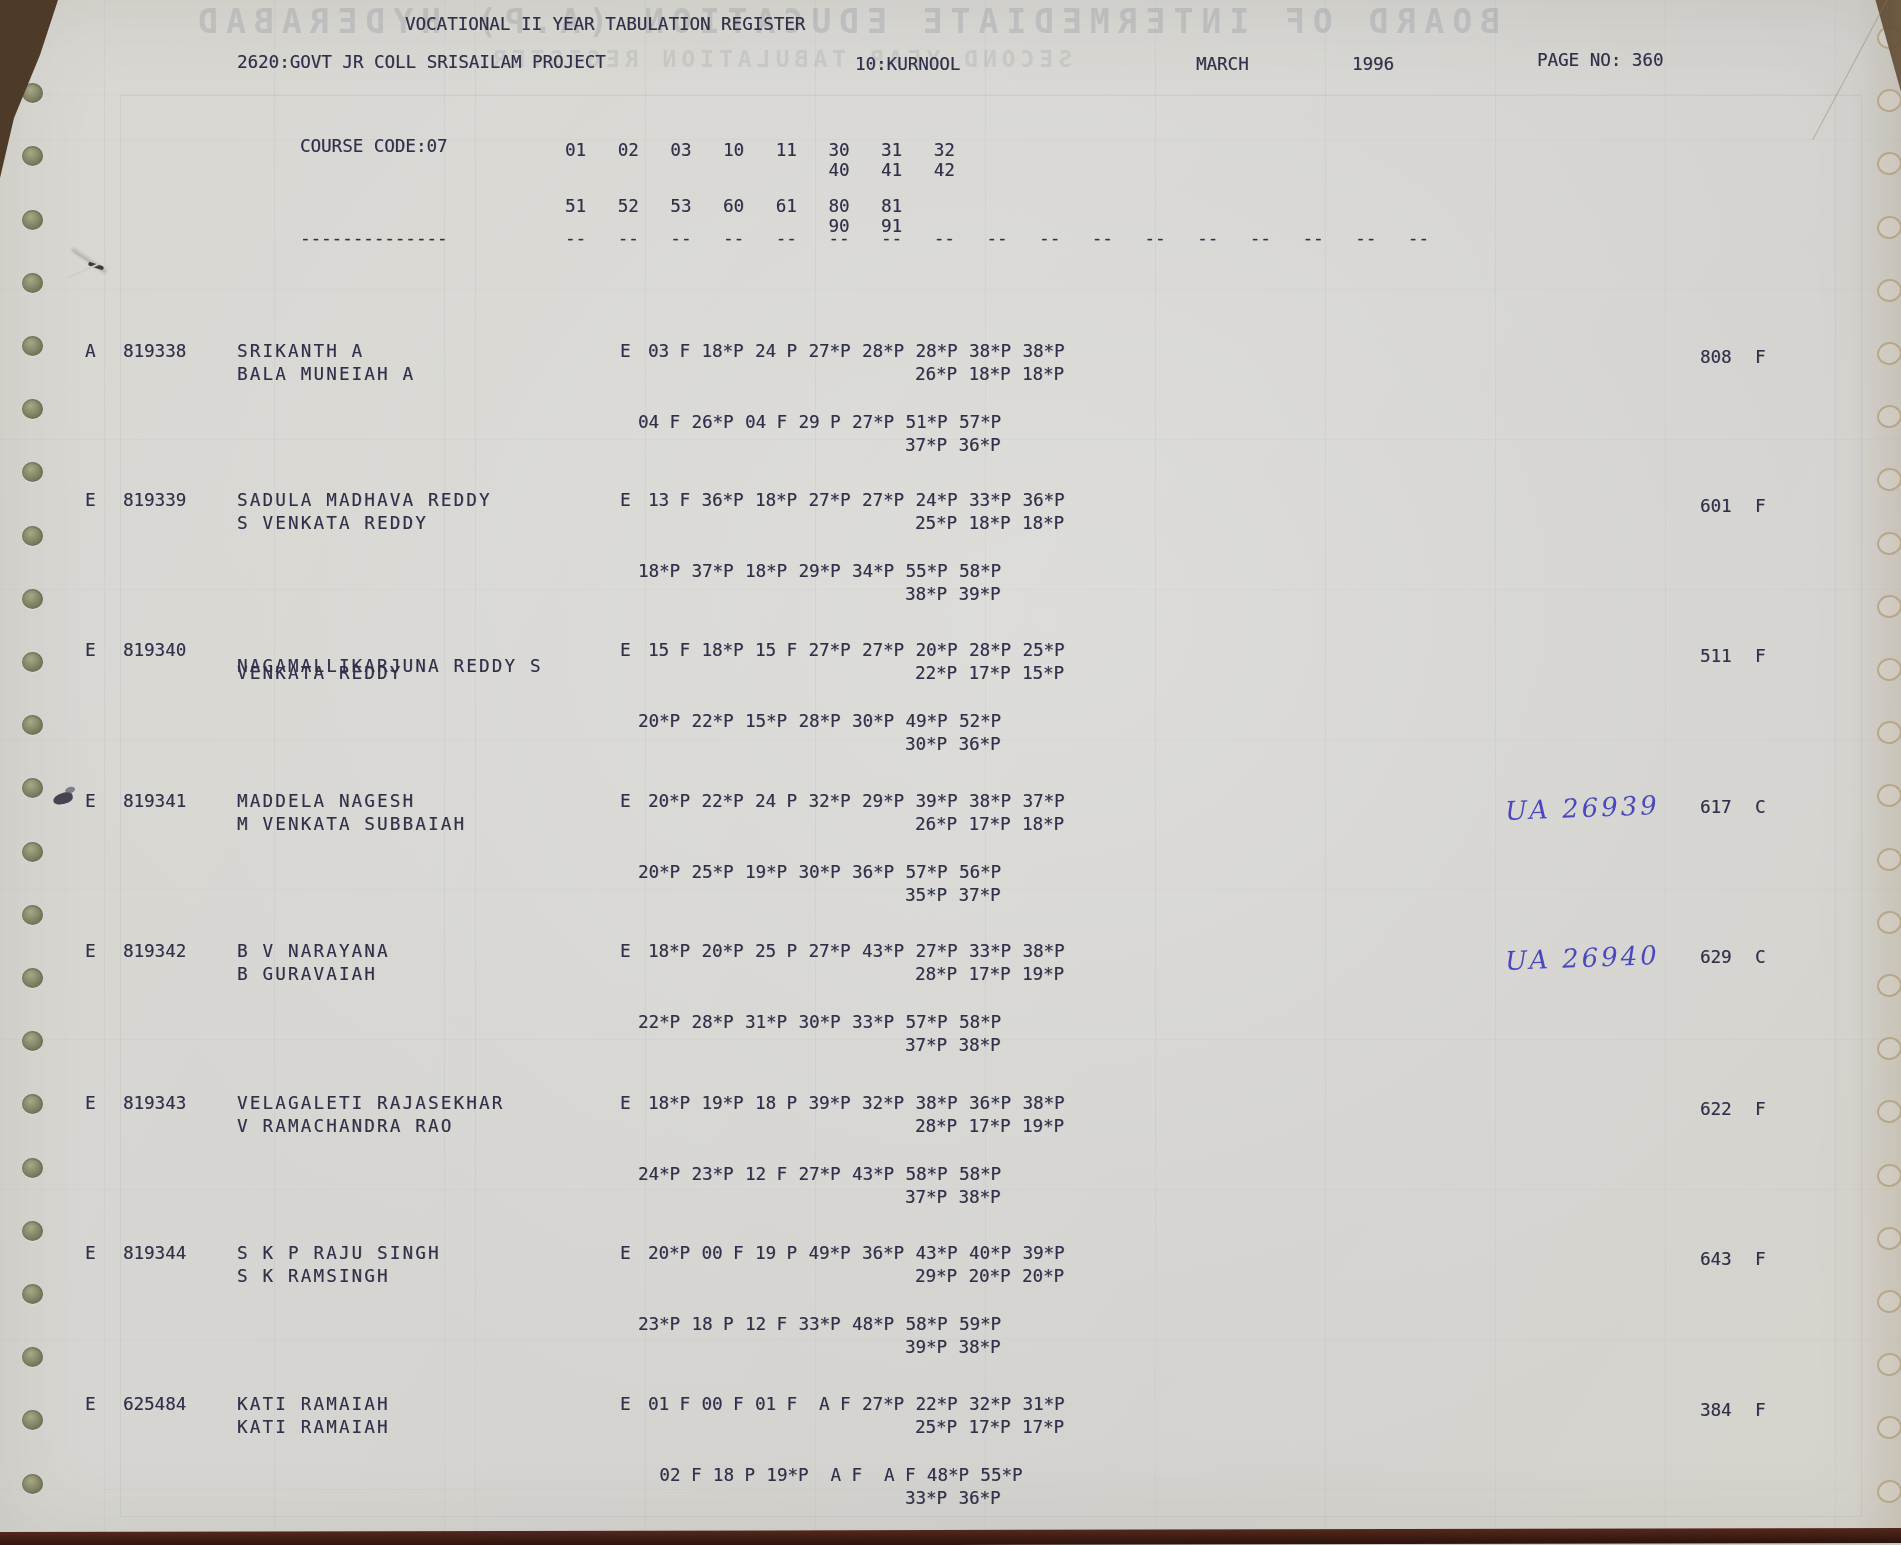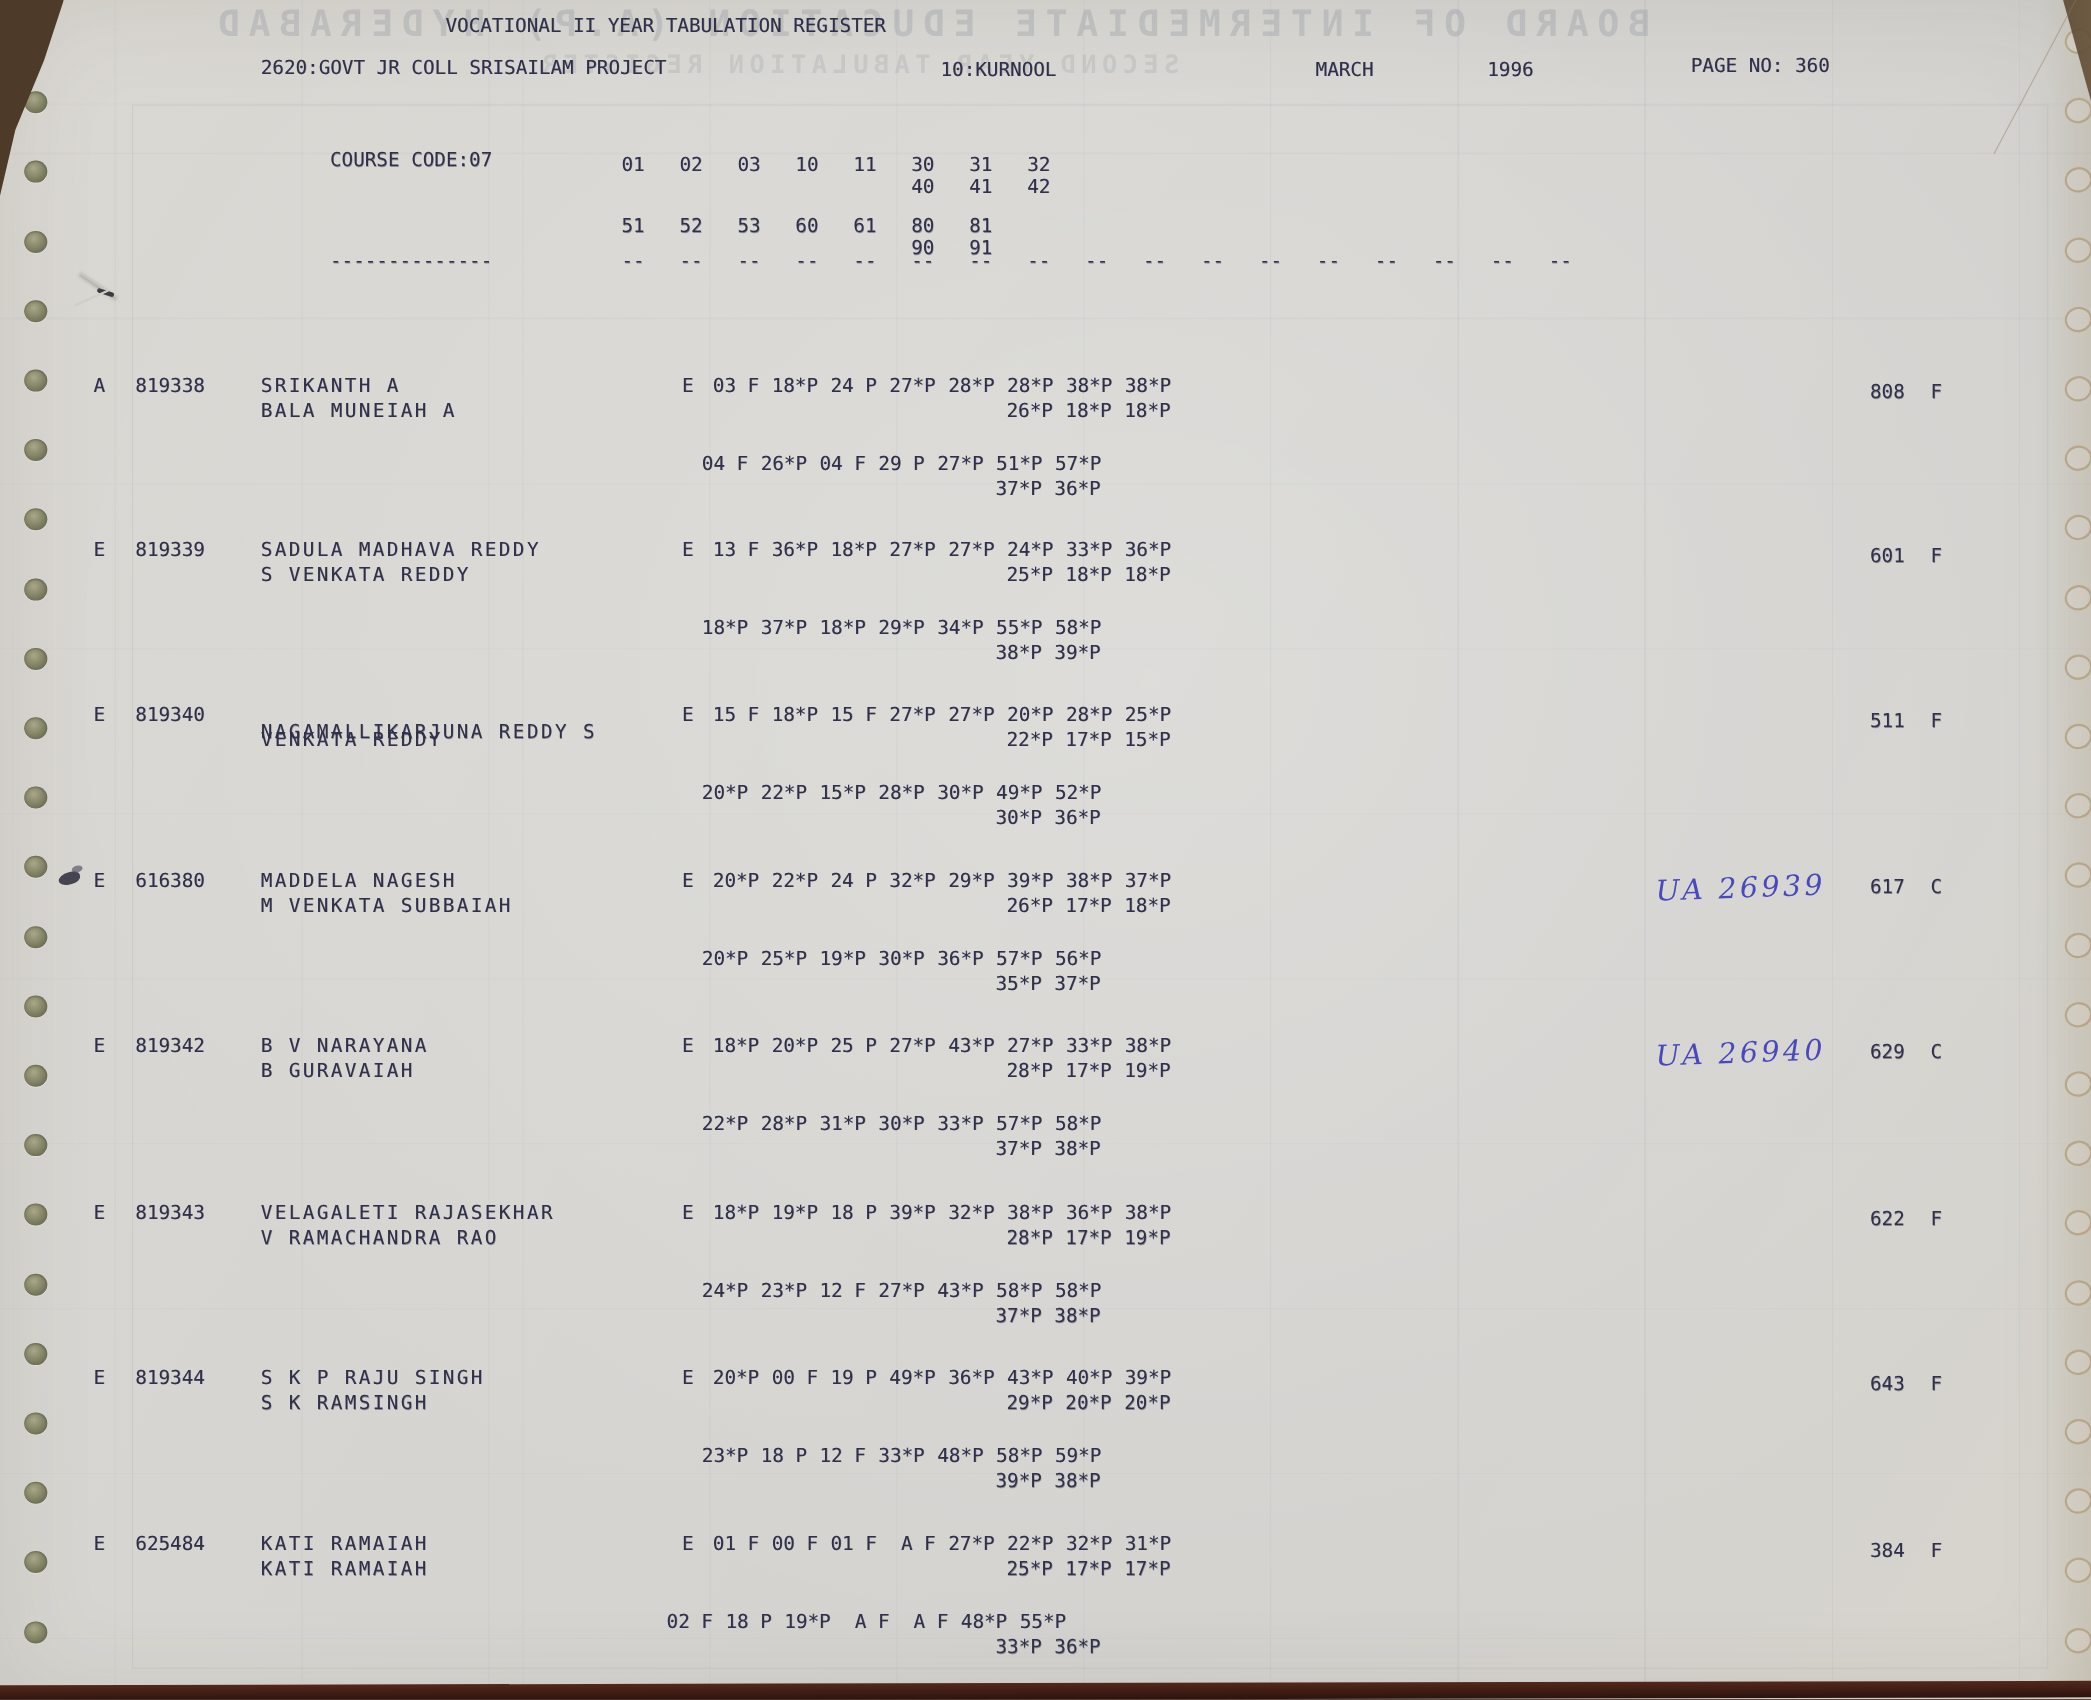--- a/index.html
+++ b/index.html
@@ -136,21 +136,21 @@
     <div class="cells ink" style="left:915px;top:23px;"><span class="cell">22*P</span><span class="cell">17*P</span><span class="cell">15*P</span></div>
     <div class="cells ink" style="left:638px;top:71px;"><span class="cell">20*P</span><span class="cell">22*P</span><span class="cell">15*P</span><span class="cell">28*P</span><span class="cell">30*P</span><span class="cell">49*P</span><span class="cell">52*P</span></div>
     <div class="cells ink" style="left:905px;top:94px;"><span class="cell">30*P</span><span class="cell">36*P</span></div>
     <span class="pen" style="left:1505px;top:2px;"></span>
     <span class="ink" style="left:1700px;top:6px;">511</span>
     <span class="ink" style="left:1755px;top:6px;">F</span>
   </div>
 
   <div class="student-row" style="position: absolute; left: 0px; width: 1901px; height: 120px; top: 791px;">
     <span class="ink" style="left:85px;top:0;">E</span>
-    <span class="ink" style="left:123px;top:0;">616380</span>
+    <span class="ink" style="left:123px;top:0;">819341</span>
     <span class="ink name" style="left:237px;top:0;">MADDELA NAGESH</span>
     <span class="ink name" style="left:237px;top:23px;">M VENKATA SUBBAIAH</span>
     <span class="ink" style="left:620px;top:0;">E</span>
     <div class="cells ink" style="left:648px;top:0;"><span class="cell">20*P</span><span class="cell">22*P</span><span class="cell">24 P</span><span class="cell">32*P</span><span class="cell">29*P</span><span class="cell">39*P</span><span class="cell">38*P</span><span class="cell">37*P</span></div>
     <div class="cells ink" style="left:915px;top:23px;"><span class="cell">26*P</span><span class="cell">17*P</span><span class="cell">18*P</span></div>
     <div class="cells ink" style="left:638px;top:71px;"><span class="cell">20*P</span><span class="cell">25*P</span><span class="cell">19*P</span><span class="cell">30*P</span><span class="cell">36*P</span><span class="cell">57*P</span><span class="cell">56*P</span></div>
     <div class="cells ink" style="left:905px;top:94px;"><span class="cell">35*P</span><span class="cell">37*P</span></div>
     <span class="pen" style="left:1505px;top:2px;">UA 26939</span>
     <span class="ink" style="left:1700px;top:6px;">617</span>
     <span class="ink" style="left:1755px;top:6px;">C</span>
@@ -202,21 +202,21 @@
   </div>
 
   <div class="student-row" style="position: absolute; left: 0px; width: 1901px; height: 120px; top: 1394px;">
     <span class="ink" style="left:85px;top:0;">E</span>
     <span class="ink" style="left:123px;top:0;">625484</span>
     <span class="ink name" style="left:237px;top:0;">KATI RAMAIAH</span>
     <span class="ink name" style="left:237px;top:23px;">KATI RAMAIAH</span>
     <span class="ink" style="left:620px;top:0;">E</span>
     <div class="cells ink" style="left:648px;top:0;"><span class="cell">01 F</span><span class="cell">00 F</span><span class="cell">01 F</span><span class="cell"> A F</span><span class="cell">27*P</span><span class="cell">22*P</span><span class="cell">32*P</span><span class="cell">31*P</span></div>
     <div class="cells ink" style="left:915px;top:23px;"><span class="cell">25*P</span><span class="cell">17*P</span><span class="cell">17*P</span></div>
-    <div class="cells ink" style="left:606px;top:71px;"><span class="cell">02 F</span><span class="cell">18 P</span><span class="cell">19*P</span><span class="cell"> A F</span><span class="cell"> A F</span><span class="cell">48*P</span><span class="cell">55*P</span></div>
+    <div class="cells ink" style="left:648px;top:71px;text-align:right;"><span class="cell">02 F</span><span class="cell">18 P</span><span class="cell">19*P</span><span class="cell"> A F</span><span class="cell"> A F</span><span class="cell">48*P</span><span class="cell">55*P</span></div>
     <div class="cells ink" style="left:905px;top:94px;"><span class="cell">33*P</span><span class="cell">36*P</span></div>
     <span class="pen" style="left:1505px;top:2px;"></span>
     <span class="ink" style="left:1700px;top:6px;">384</span>
     <span class="ink" style="left:1755px;top:6px;">F</span>
   </div>
 </div>
 
 <div id="holes-left">
     <div class="hole" style="left: 22px; top: 20px;"></div>
     <div class="hole" style="left: 22px; top: 83.2px;"></div>

